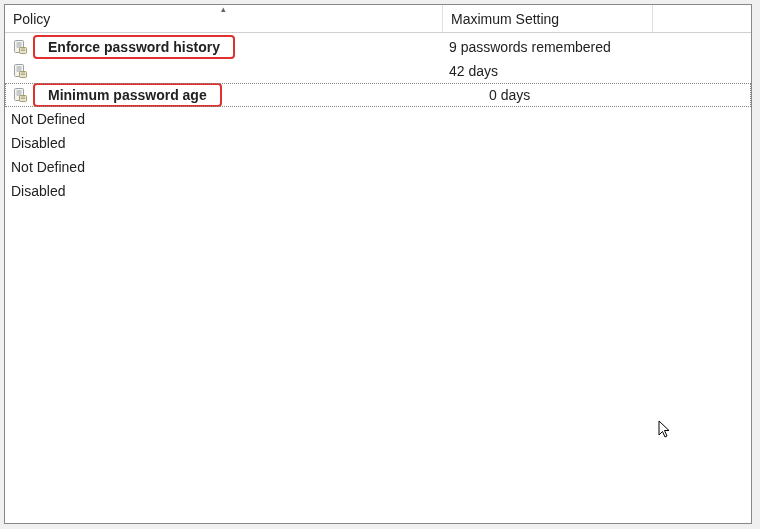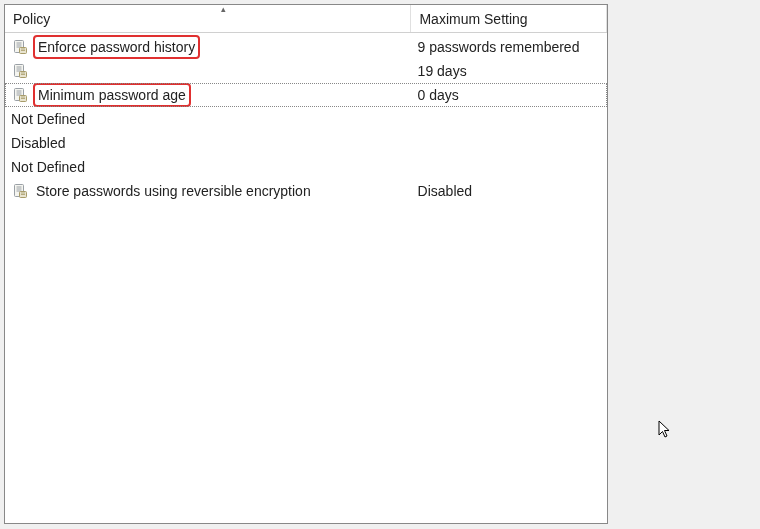--- a/index.html
+++ b/index.html
@@ -9,21 +9,21 @@
       background: #f0f0f0;
       padding: 0;
       width: 760px;
       height: 529px;
       overflow: hidden;
       position: relative;
     }
     .list-container {
       background: #fff;
       border: 1px solid #888;
-      width: 604px;
+      width: 748px;
       height: 520px;
       margin: 4px;
       position: relative;
     }
     .header-row {
       display: flex;
       border-bottom: 1px solid #d0d0d0;
       background: #fff;
       height: 28px;
       align-items: center;
@@ -57,20 +57,21 @@
       align-items: center;
       cursor: default;
     }
     .row.selected .cell.setting,
     .row.selected {
       
     }
     .row.selected {
       outline: 1px dotted #888;
       outline-offset: -1px;
+      gap: 40px;
     }
     .cell {
       padding: 0 6px;
       display: flex;
       align-items: center;
       height: 100%;
       color: #222;
       white-space: nowrap;
     }
     .cell.policy { width: 438px; }
@@ -79,23 +80,24 @@
       width: 18px;
       height: 18px;
       margin-right: 4px;
       display: flex;
       align-items: center;
       justify-content: center;
       flex-shrink: 0;
     }
     .policy-label {
       display: inline-block;
-      padding: 0 3px;
+      padding: 0 13px;
       border-radius: 3px;
       line-height: 20px;
+      font-weight: bold;
     }
     .highlight-box {
       border: 2px solid #e03030;
       border-radius: 4px;
     }
     .cursor-arrow {
       position: absolute;
       left: 658px;
       top: 420px;
       font-size: 18px;
@@ -142,21 +144,21 @@
               <rect x="2.5" y="1.5" width="9" height="12" rx="1" fill="#f5f5f0" stroke="#9aa0a6" stroke-width="1"></rect>
               <line x1="4.5" y1="4" x2="9.5" y2="4" stroke="#9aa0a6" stroke-width="1"></line>
               <line x1="4.5" y1="6" x2="9.5" y2="6" stroke="#9aa0a6" stroke-width="1"></line>
               <line x1="4.5" y1="8" x2="9.5" y2="8" stroke="#9aa0a6" stroke-width="1"></line>
               <rect x="7.5" y="8.5" width="7" height="6" rx="1" fill="#e8e4d0" stroke="#a89c6a" stroke-width="1"></rect>
               <line x1="9" y1="10" x2="13" y2="10" stroke="#a89c6a" stroke-width="0.8"></line>
               <line x1="9" y1="11.5" x2="13" y2="11.5" stroke="#a89c6a" stroke-width="0.8"></line>
             </svg>
           </span>
         </div>
-        <div class="cell setting">19 days</div>
+        <div class="cell setting">42 days</div>
       </div>
       <div class="row selected">
         <div class="cell policy">
           <span class="icon-wrap">
             <svg width="16" height="16" viewBox="0 0 16 16">
               <rect x="2.5" y="1.5" width="9" height="12" rx="1" fill="#f5f5f0" stroke="#9aa0a6" stroke-width="1"></rect>
               <line x1="4.5" y1="4" x2="9.5" y2="4" stroke="#9aa0a6" stroke-width="1"></line>
               <line x1="4.5" y1="6" x2="9.5" y2="6" stroke="#9aa0a6" stroke-width="1"></line>
               <line x1="4.5" y1="8" x2="9.5" y2="8" stroke="#9aa0a6" stroke-width="1"></line>
               <rect x="7.5" y="8.5" width="7" height="6" rx="1" fill="#e8e4d0" stroke="#a89c6a" stroke-width="1"></rect>
@@ -171,34 +173,20 @@
       <div class="row">
         <div class="cell setting">Not Defined</div>
       </div>
       <div class="row">
         <div class="cell setting">Disabled</div>
       </div>
       <div class="row">
         <div class="cell setting">Not Defined</div>
       </div>
       <div class="row">
-        <div class="cell policy">
-          <span class="icon-wrap">
-            <svg width="16" height="16" viewBox="0 0 16 16">
-              <rect x="2.5" y="1.5" width="9" height="12" rx="1" fill="#f5f5f0" stroke="#9aa0a6" stroke-width="1"></rect>
-              <line x1="4.5" y1="4" x2="9.5" y2="4" stroke="#9aa0a6" stroke-width="1"></line>
-              <line x1="4.5" y1="6" x2="9.5" y2="6" stroke="#9aa0a6" stroke-width="1"></line>
-              <line x1="4.5" y1="8" x2="9.5" y2="8" stroke="#9aa0a6" stroke-width="1"></line>
-              <rect x="7.5" y="8.5" width="7" height="6" rx="1" fill="#e8e4d0" stroke="#a89c6a" stroke-width="1"></rect>
-              <line x1="9" y1="10" x2="13" y2="10" stroke="#a89c6a" stroke-width="0.8"></line>
-              <line x1="9" y1="11.5" x2="13" y2="11.5" stroke="#a89c6a" stroke-width="0.8"></line>
-            </svg>
-          </span>
-          <span class="policy-label">Store passwords using reversible encryption</span>
-        </div>
         <div class="cell setting">Disabled</div>
       </div>
     </div>
 </div>
 
 <div class="cursor-arrow">
   <svg width="16" height="20" viewBox="0 0 16 20">
     <path d="M1 1 L1 15 L4.5 11.5 L7 17 L9 16 L6.5 10.5 L11 10.5 Z" fill="#fff" stroke="#000" stroke-width="1"></path>
   </svg>
 </div>

